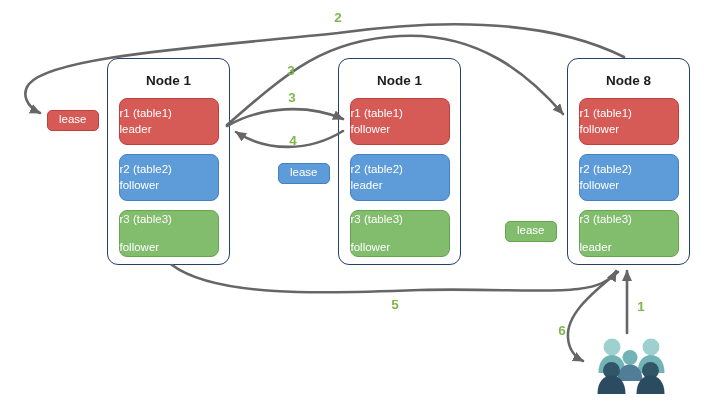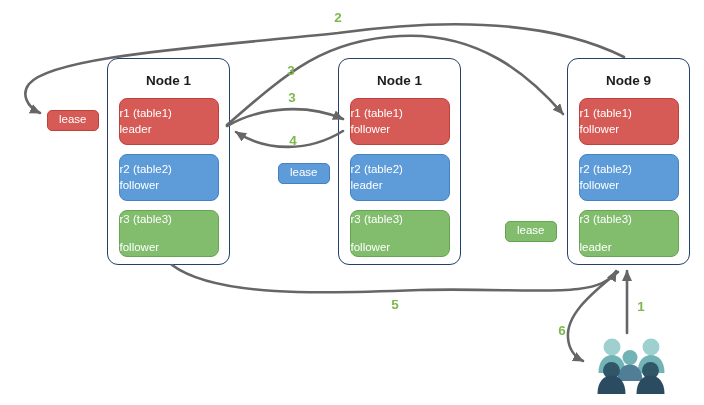--- a/index.html
+++ b/index.html
@@ -103,21 +103,21 @@
       <div class="r-name">r2 (table2)</div>
       <div class="r-role">leader</div>
     </div>
     <div class="replica green">
       <div class="r-name">r3 (table3)</div>
       <div class="r-role">follower</div>
     </div>
   </div>
 
   <div class="node" style="left:567px">
-    <div class="node-title">Node 9</div>
+    <div class="node-title">Node 8</div>
     <div class="replica red first">
       <div class="r-name">r1 (table1)</div>
       <div class="r-role">follower</div>
     </div>
     <div class="replica blue">
       <div class="r-name">r2 (table2)</div>
       <div class="r-role">follower</div>
     </div>
     <div class="replica green">
       <div class="r-name">r3 (table3)</div>

